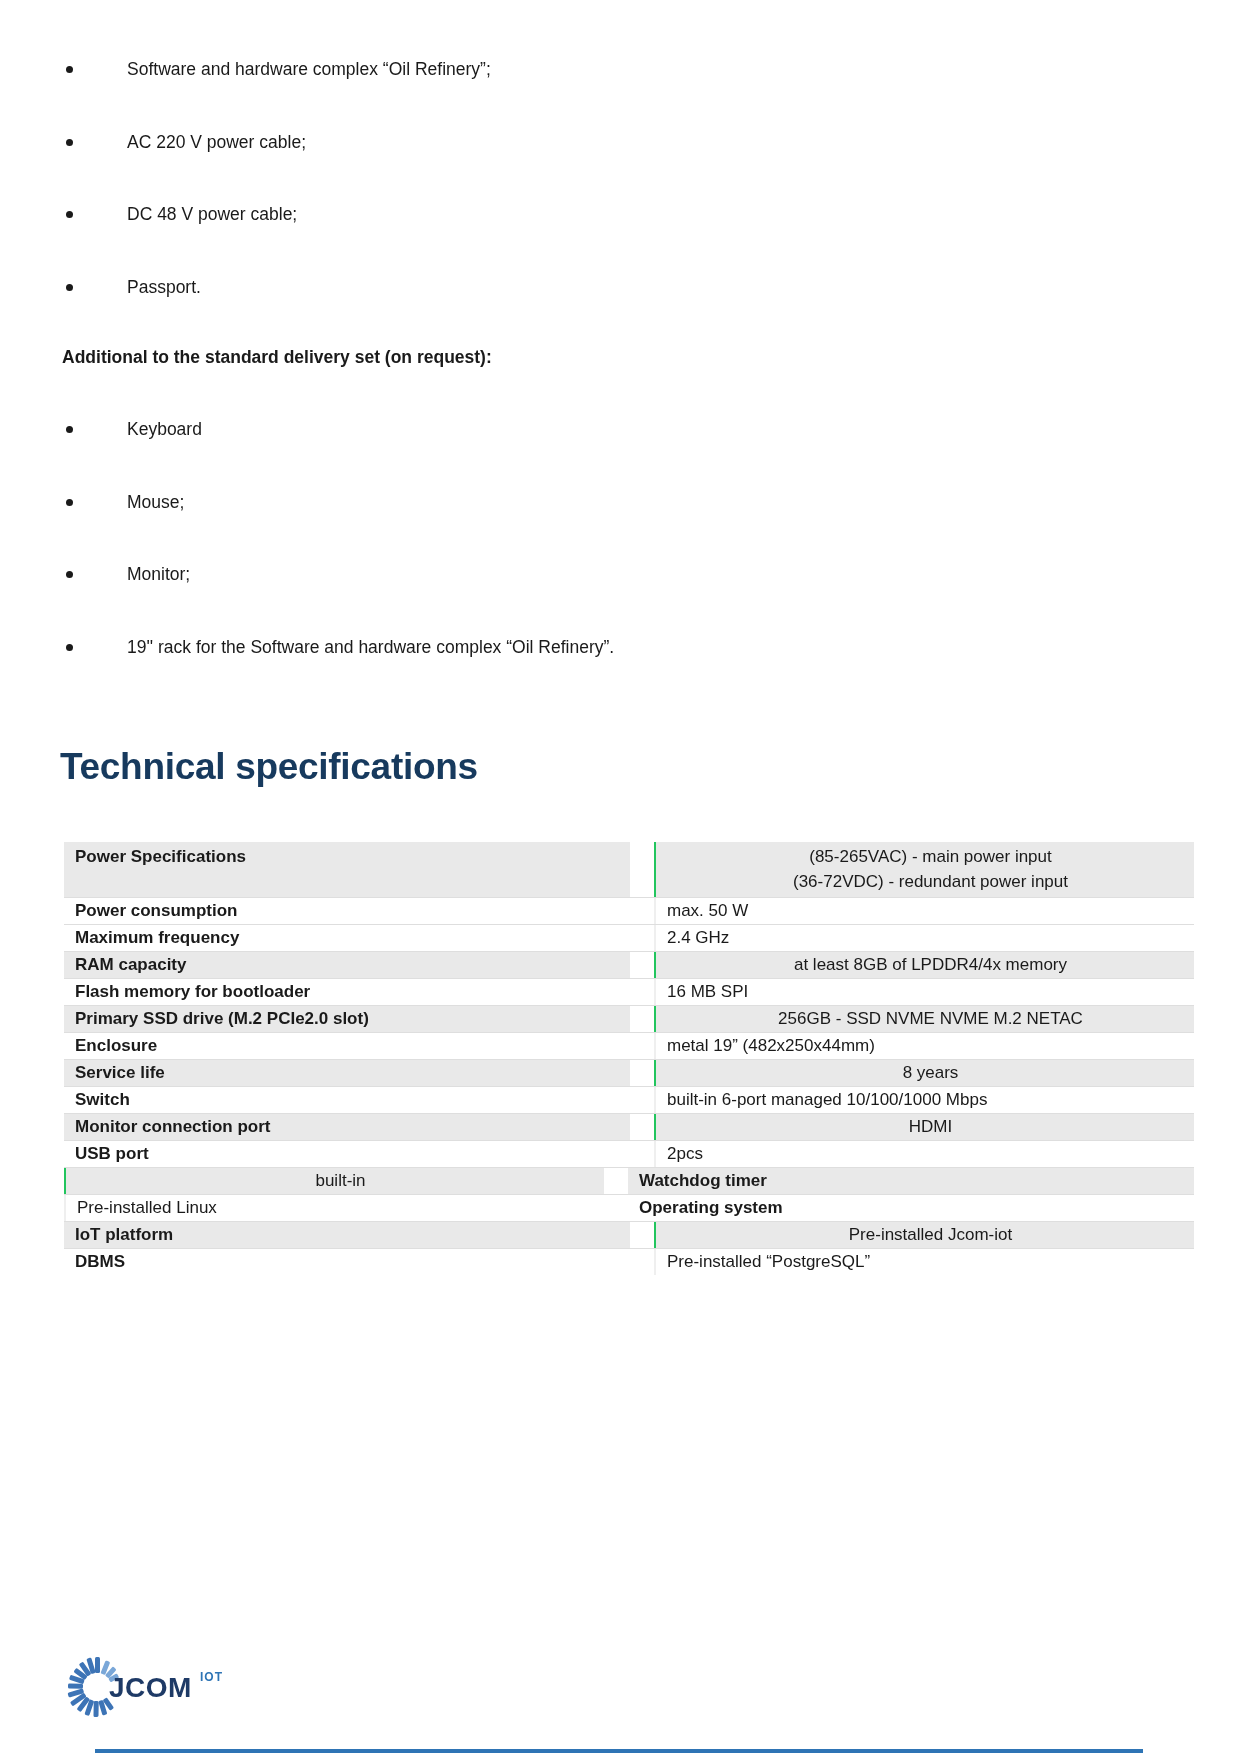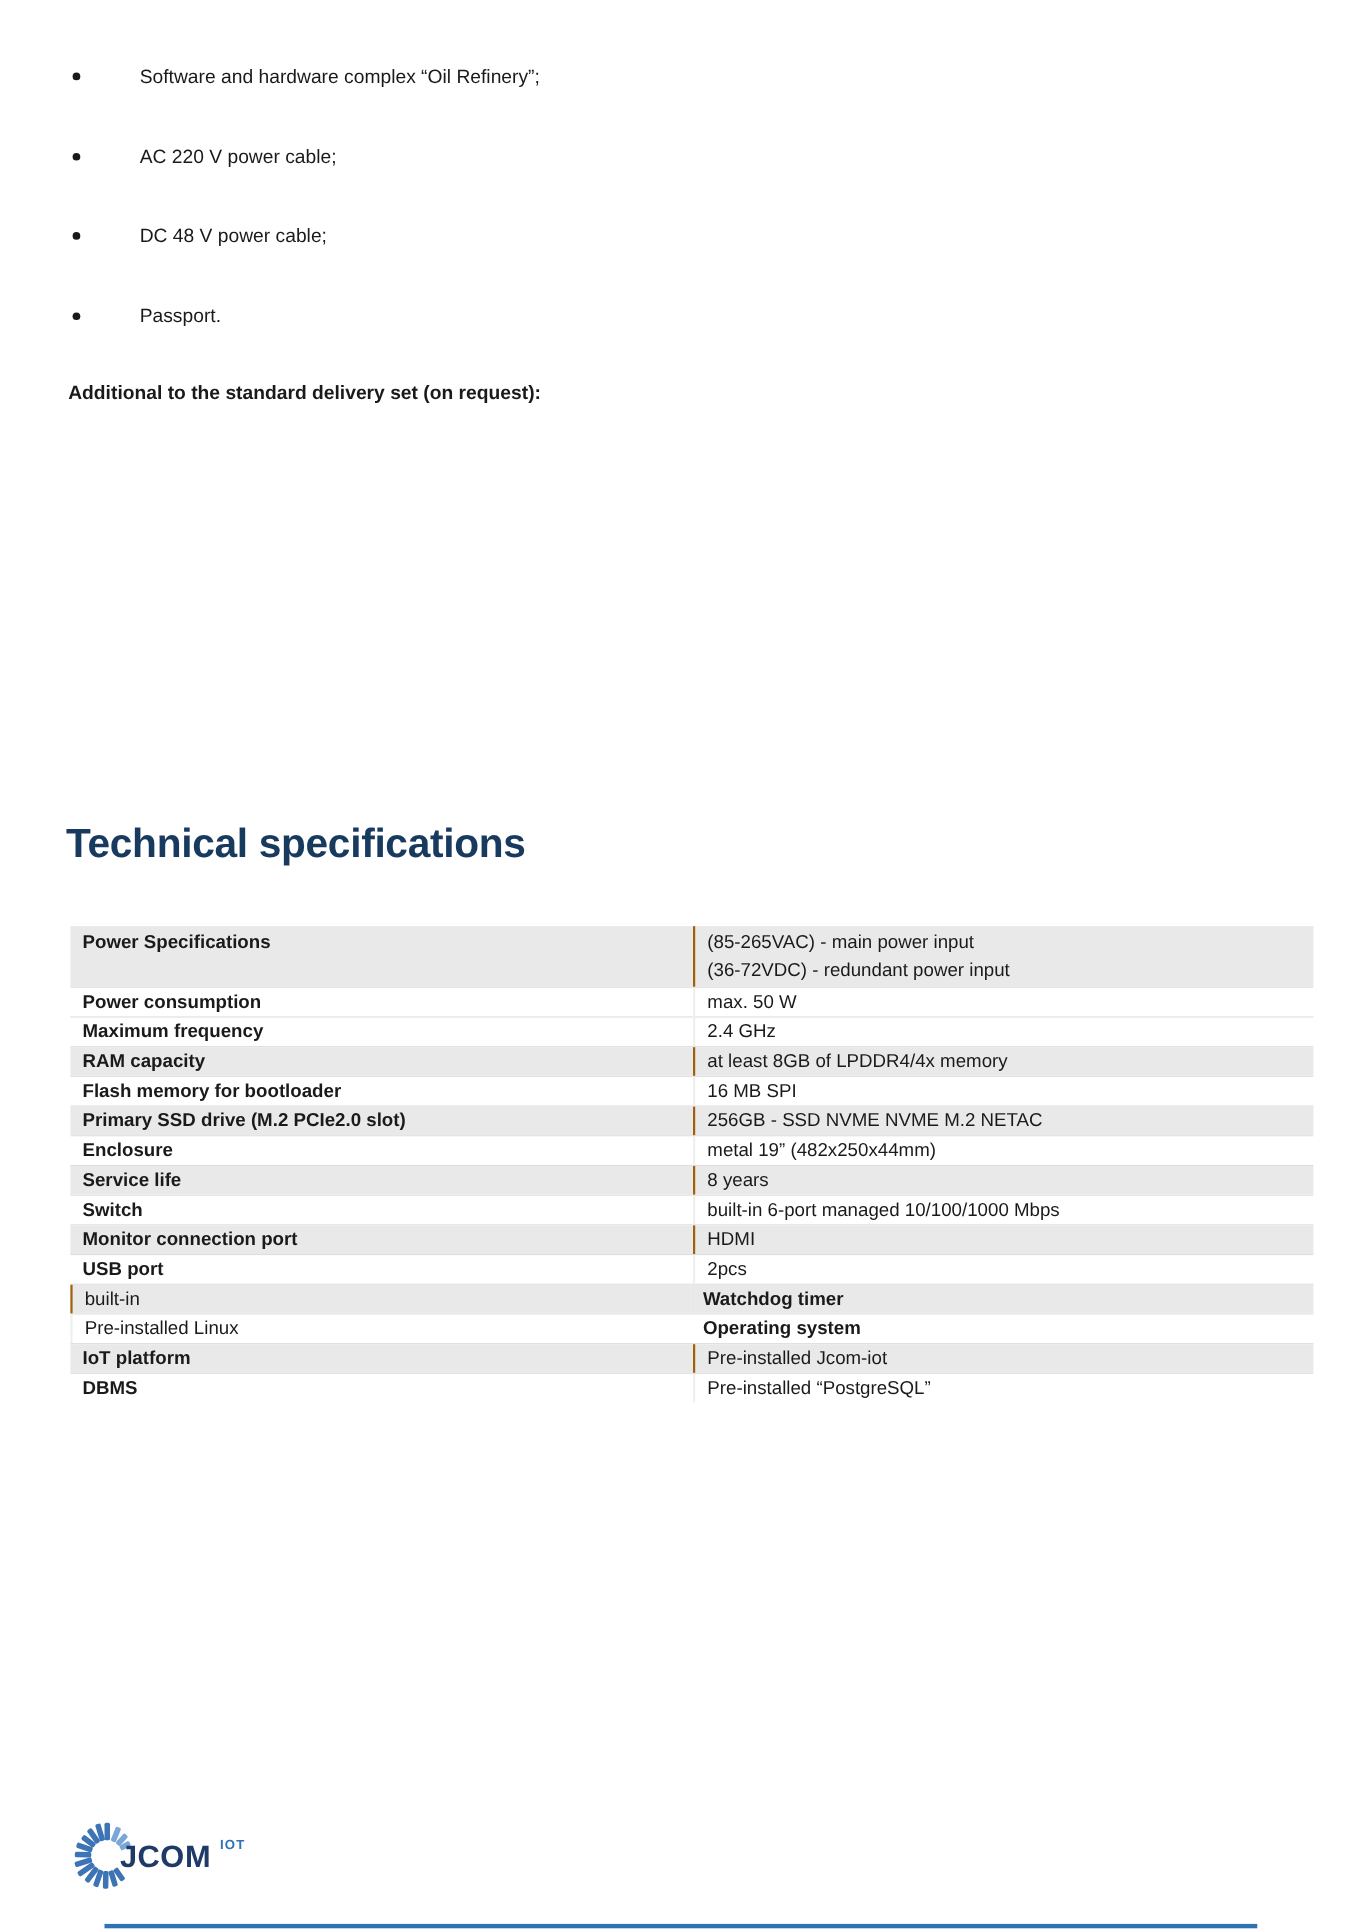--- a/index.html
+++ b/index.html
@@ -29,29 +29,29 @@
     font-size:37px; font-weight:bold; letter-spacing:-0.3px;
     color:var(--title,#173a5e); line-height:42px;
   }
 
   
   .spec-table { position:absolute; left:64px; top:842px; width:1130px; font-size:17px; }
   .trow { display:flex; box-sizing:border-box; }
   .thead { height:28px; font-weight:bold; border-bottom:3px solid var(--hdrrule,#ababab); }
   .trow.single { height:27px; }
   .trow.tall { height:55px; }
-  .trow.data { border-top:1px solid #dedede; }
+  .trow.data { border-top:1px solid #dedede;gap:24px; }
   .trow.data:first-of-type { border-top:none; }
   .cell { display:flex; flex-direction:column; justify-content:center; box-sizing:border-box; }
   .cname { width:566px; padding-left:11px; font-weight:bold; }
   .cvalue { flex:1; padding-left:11px; }
   .tall .cell { justify-content:flex-start; padding-top:2px; }
   .tall .cell div, .tall .cell { line-height:25px; }
   .trow.grey .cname, .trow.grey .cvalue { background:var(--stripe,#e9e9e9); }
-  .trow.grey .cvalue { border-left:2px solid #a16207; }
+  .trow.grey .cvalue { border-left:2px solid #22c55e;align-items:center; }
   .trow.white .cvalue { border-left:2px solid #efefef; }
   .thead .cvalue { border-left:none; }
 
   
   .logo { position:absolute; left:62px; top:1650px; width:230px; height:75px;text-align:center; }
   .sunburst { position:absolute; left:0; top:2px; width:70px; height:70px; }
   .ray-rot { position:absolute; left:0; top:0; width:70px; height:70px; display:flex; justify-content:center; align-items:flex-start; }
   .ray-bar { width:5px; border-radius:1.5px; }
   .logo-wordmark {
     position:absolute; left:47px; top:24px; font-size:28px; font-weight:bold;
@@ -71,20 +71,26 @@
 
   <ul class="bullet-list" id="standard-list">
       <li><span class="bullet-dot"></span><span>Software and hardware complex “Oil Refinery”;</span></li>
       <li><span class="bullet-dot"></span><span>AC 220 V power cable;</span></li>
       <li><span class="bullet-dot"></span><span>DC 48 V power cable;</span></li>
       <li><span class="bullet-dot"></span><span>Passport.</span></li>
     </ul>
 
   <p class="bold-heading">Additional to the standard delivery set (on request):</p>
 
+  <ul class="bullet-list" id="additional-list">
+      <li><span class="bullet-dot"></span><span>Keyboard</span></li>
+      <li><span class="bullet-dot"></span><span>Mouse;</span></li>
+      <li><span class="bullet-dot"></span><span>Monitor;</span></li>
+      <li><span class="bullet-dot"></span><span>19'' rack for the Software and hardware complex “Oil Refinery”.</span></li>
+    </ul>
 
   <h1 class="section-title">Technical specifications</h1>
 
   <div class="spec-table" id="spec-table">
       <div class="trow data tall grey">
         <div class="cell cname">
           <div>Power Specifications</div>
         </div>
         <div class="cell cvalue">
           <div>(85-265VAC) - main power input</div>

